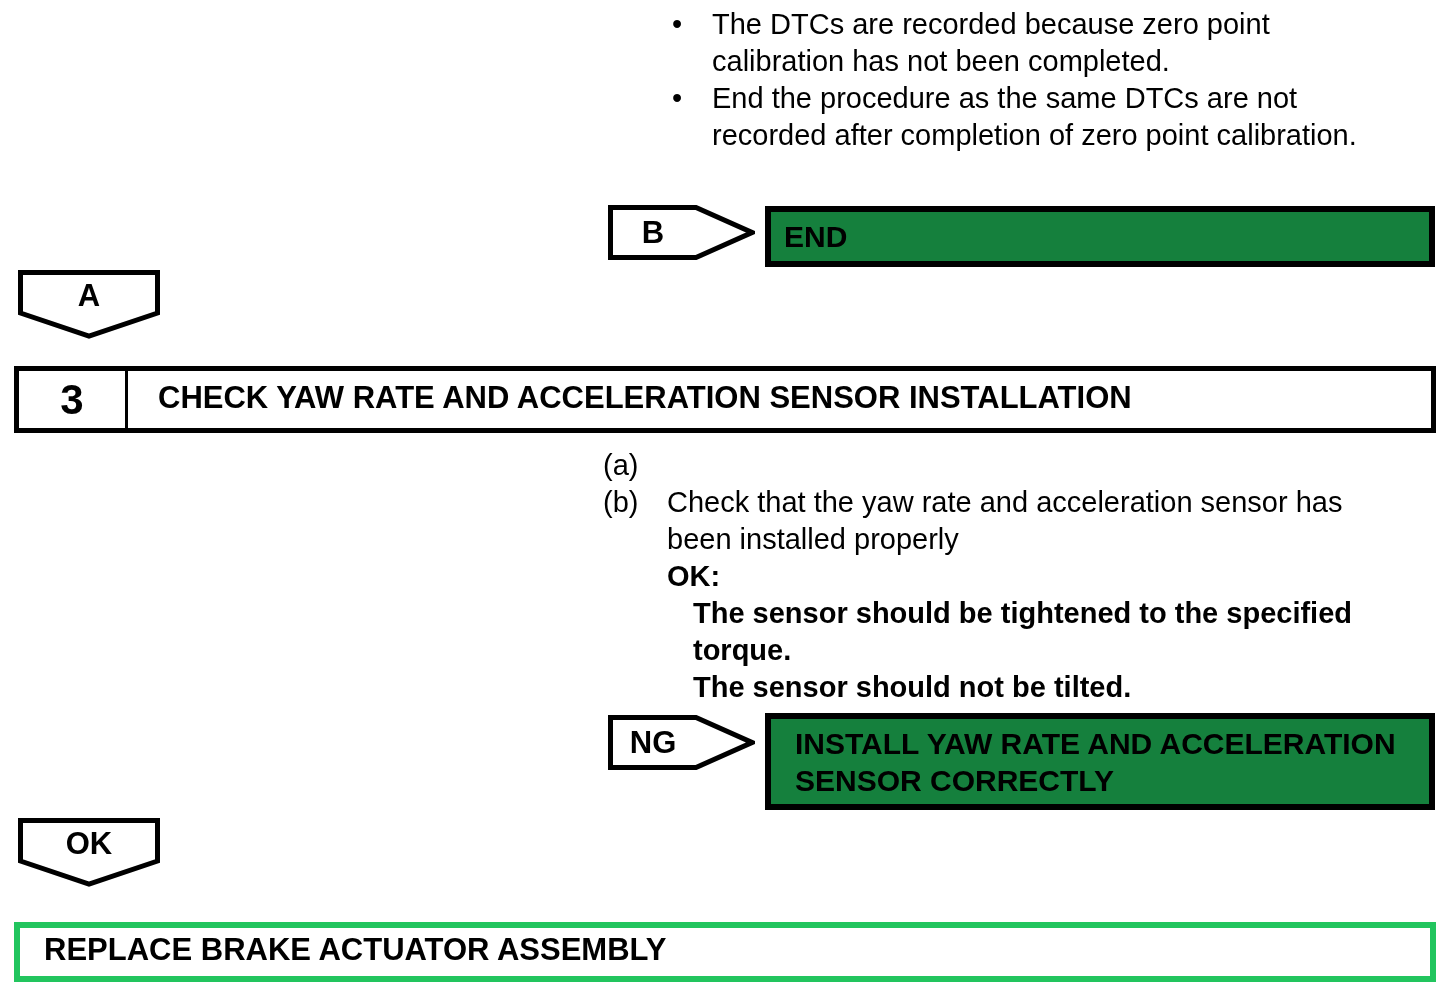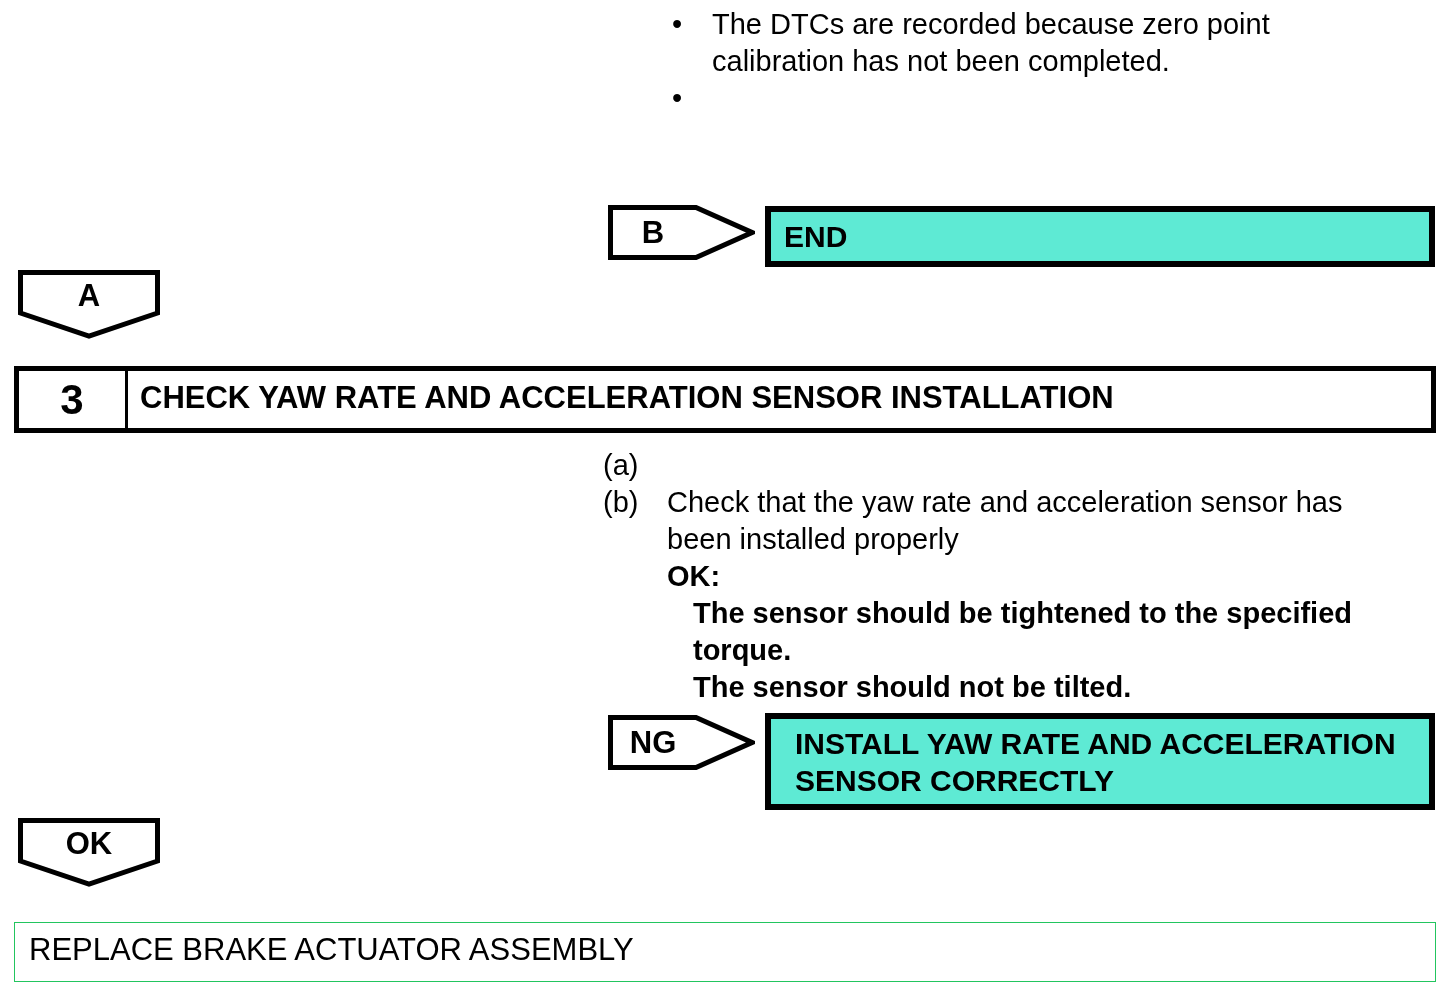--- a/index.html
+++ b/index.html
@@ -31,21 +31,21 @@
     display: flex; align-items: center; justify-content: center;
     font-weight: bold; font-size: 31px;
   }
   
   .conn-down { width: 142px; height: 69px; }
   .conn-down .conn-letter { width: 100%; height: 52px; }
 
   
   .result-box {
     border: 6px solid #000;
-    background: #5eead4;
+    background: #15803d;
     display: flex; align-items: center;
     padding-left: 13px;
     font-weight: bold; font-size: 30px; line-height: 37px;
   }
   .end-box { left: 765px; top: 206px; width: 670px; height: 61px; }
   .install-box { left: 765px; top: 713px; width: 670px; height: 97px; padding-left: 24px; }
 
   
   .step-header {
     left: 14px; top: 366px; width: 1422px; height: 67px;
@@ -54,54 +54,56 @@
   }
   .step-num {
     width: 109px; flex: none;
     border-right: 3px solid #000;
     display: flex; align-items: center; justify-content: center;
     font-weight: bold; font-size: 42px;
   }
   .step-title {
     flex: 1;
     display: flex; align-items: center;
-    padding-left: 12px; padding-bottom: 4px;
+    padding-left: 30px; padding-bottom: 4px;
     font-weight: bold; font-size: 31px;
   }
 
   
   .substeps {
     left: 603px; top: 447px; width: 810px;
     font-size: 29px; line-height: 37px;
   }
   .substep { display: flex; }
   .substep-marker { width: 64px; flex: none; }
   .ok-label { margin-left: 64px; font-weight: bold; }
   .ok-criterion { margin-left: 90px; font-weight: bold; }
 
   
   .final-box {
     left: 14px; top: 922px; width: 1422px; height: 60px;
-    border: 1px solid #22c55e; background: #fff;
+    border: 6px solid #22c55e; background: #fff;
     display: flex; align-items: center;
-    padding-left: 14px; padding-bottom: 4px;
-    font-weight: normal; font-size: 31px;
+    padding-left: 24px; padding-bottom: 4px;
+    font-weight: bold; font-size: 31px;
   }
 </style>
 </head>
 <body>
 
 <div class="abs hint">
   <div class="hint-row">
     <span class="hint-bullet">•</span>
     <span class="preline">The DTCs are recorded because zero point
 calibration has not been completed.</span>
   </div>
   <div class="hint-row">
     <span class="hint-bullet">•</span>
+    <span class="preline">End the procedure as the same DTCs are not
+recorded after completion of zero point calibration.</span>
   </div>
 </div>
 
 <div class="abs conn-right" style="left:608px; top:205px;">
   <svg width="147" height="55" viewBox="0 0 147 55">
     <polygon points="2.5,2.5 88,2.5 144,27.5 88,52.5 2.5,52.5" fill="#ffffff" stroke="#000000" stroke-width="5"></polygon>
   </svg>
   <span class="conn-letter">B</span>
 </div>
 

